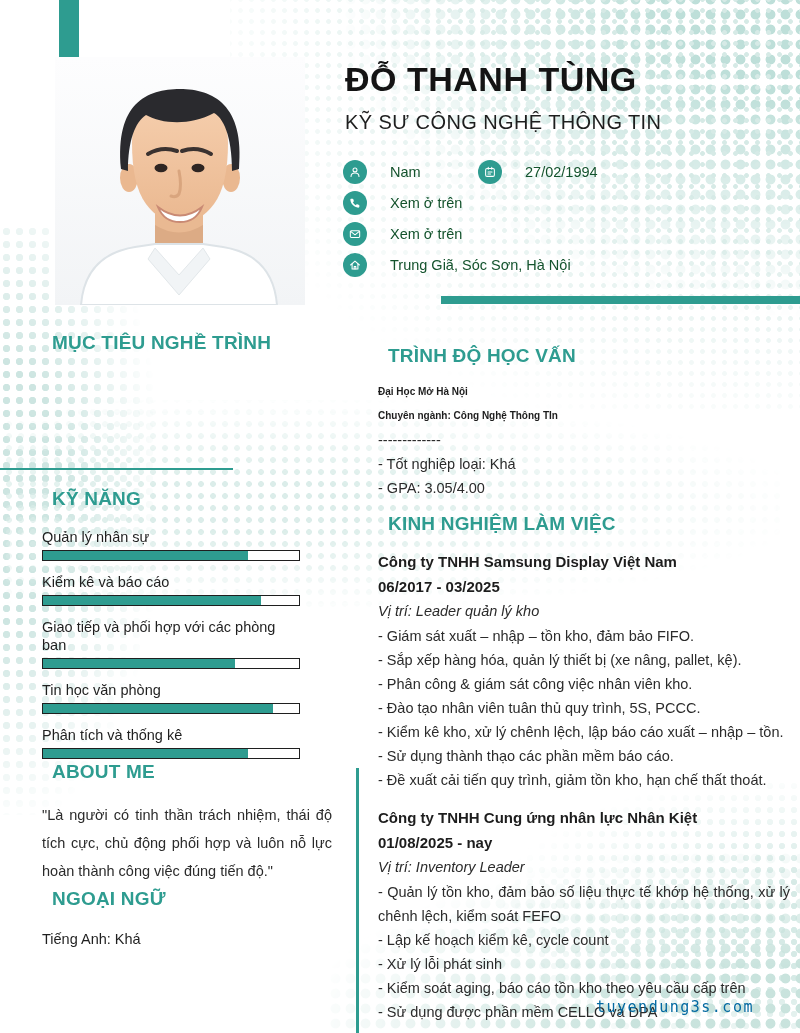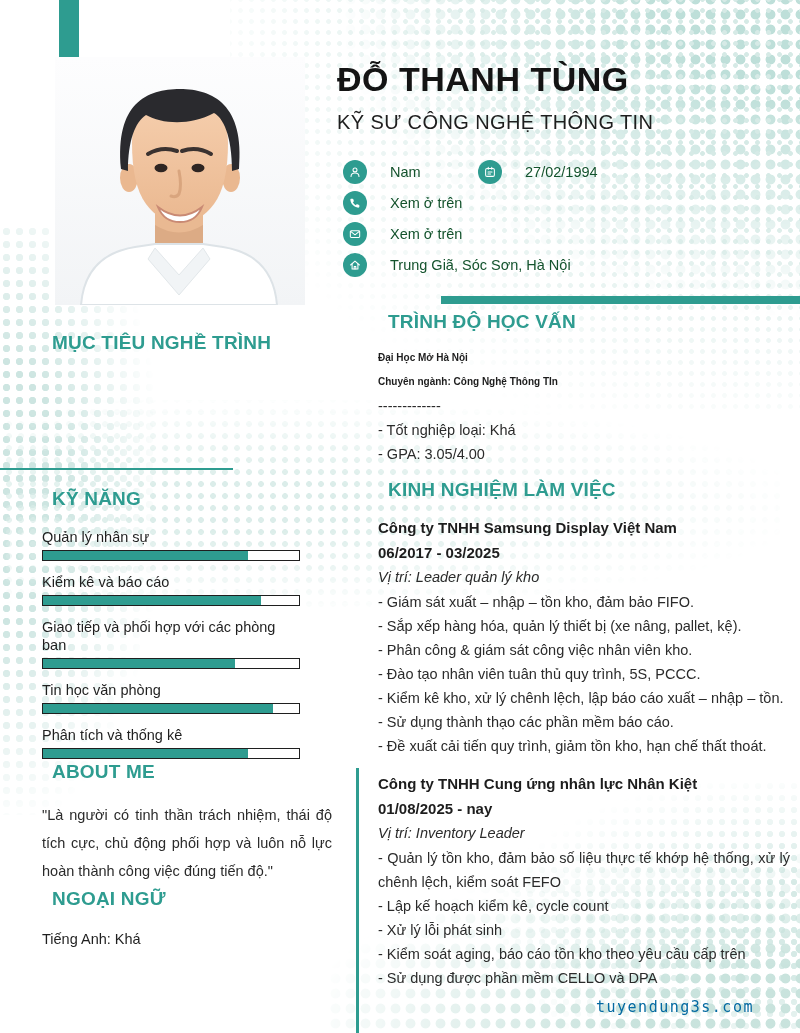--- a/index.html
+++ b/index.html
@@ -62,21 +62,21 @@
   
   .abs{position:absolute;z-index:1;}
   .accent-bar-top-left{left:59px;top:0;width:20px;height:80px;background:var(--accent);}
   .accent-band-right{left:441px;top:296px;width:359px;height:8px;background:var(--accent);}
   .divider-left{left:0;top:468px;width:233px;height:2px;background:var(--accent);}
   .vline-current-job{left:356px;top:768px;width:3px;height:265px;background:var(--accent);}
   
   .photo{left:55px;top:57px;width:250px;height:248px;overflow:hidden;}
   .photo svg{display:block;width:100%;height:100%;}
   
-  .header{left:337px;top:60px;width:450px;}
+  .header{left:345px;top:60px;width:450px;}
   .name{font-size:34px;font-weight:bold;color:var(--name);letter-spacing:.5px;line-height:38px;}
   .role{margin-top:13px;font-size:20px;color:#1e1e1e;letter-spacing:.4px;}
   .contact{left:343px;top:156px;width:452px;}
   .crow{display:flex;align-items:center;height:31px;}
   .cicon{width:24px;height:24px;border-radius:50%;background:var(--accent);
          display:flex;align-items:center;justify-content:center;flex:none;margin-right:23px;}
   .cicon svg{width:14px;height:14px;display:block;}
   .cval{font-size:14.5px;color:#14532d;}
   .cval-first{width:88px;}
   
@@ -89,21 +89,21 @@
   .skills-list{margin-top:17px;}
   .skill + .skill{margin-top:12px;}
   .skill-label{font-size:14.5px;color:#1f1f1f;line-height:18px;}
   .skill-bar{margin-top:4px;height:11px;border:1.5px solid var(--bar-border);background:#fff;}
   .skill-bar-fill{height:100%;background:var(--accent);}
   .about{left:42px;top:760px;width:290px;}
   .about p{margin-top:17px;font-size:14.5px;line-height:28px;text-align:justify;color:#2b2b2b;}
   .languages{left:42px;top:887px;width:290px;}
   .languages p{margin-top:20px;font-size:14.5px;color:#1f1f1f;}
   
-  .right-col{left:378px;top:310px;width:412px;}
+  .right-col{left:378px;top:344px;width:412px;}
   .edu-school,.edu-major{font-size:10px;font-weight:bold;color:#1d1d1d;line-height:24px;}
   .edu-school{margin-top:12px;}
   .edu-divider{font-size:14.5px;line-height:24px;color:#2b2b2b;}
   .edu-detail{font-size:14.5px;line-height:24px;color:#2b2b2b;}
   .exp-heading{margin-top:12px;}
   .job-company{font-size:15px;font-weight:bold;color:#1d1d1d;line-height:25px;margin-top:13px;}
   .job-period{font-size:15px;font-weight:bold;color:#1d1d1d;line-height:25px;}
   .job-position{font-size:14.5px;font-style:italic;color:#2b2b2b;line-height:25px;}
   .bullet{font-size:14.5px;line-height:24px;color:#2b2b2b;text-align:justify;}
   

